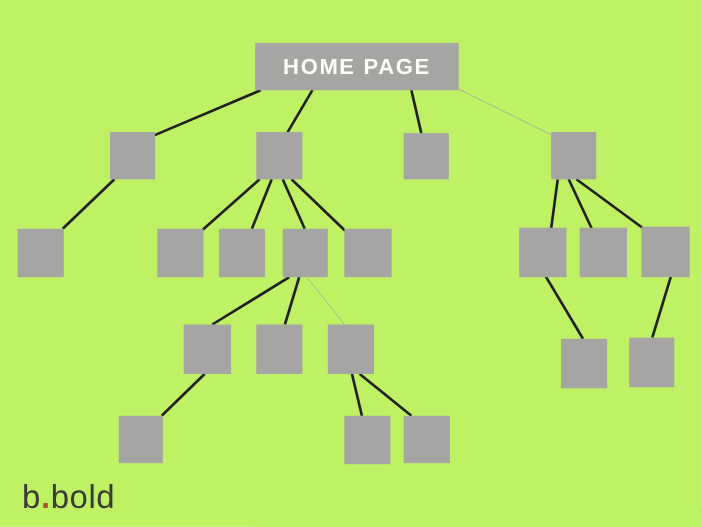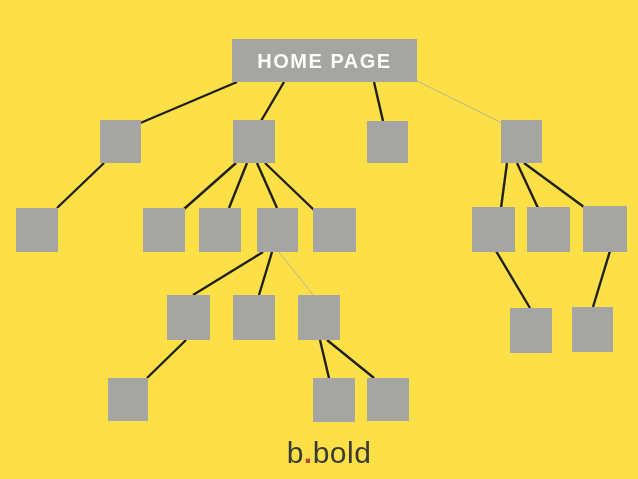--- a/index.html
+++ b/index.html
@@ -23,36 +23,36 @@
     font-family: "Liberation Sans", sans-serif;
     font-weight: bold;
     font-size: 20px;
     letter-spacing: 1.5px;
   }
   .logo {
     position: absolute;
     left: 0;
     right: 0;
     top: 438px;
-    text-align: center;
+    text-align: left;
     font-family: "Liberation Sans", sans-serif;
     font-size: 30px;
     font-weight: 300;
     letter-spacing: 0.5px;
     line-height: 1;
     margin-left: 20px;
   }
   .logo .logo-dot {
     font-weight: bold;
   }
 </style>
 </head>
 <body>
 
-<div class="stage" style="background: #fde047;">
+<div class="stage" style="background: #bef264;">
   <svg width="638" height="479" viewBox="0 0 638 479" xmlns="http://www.w3.org/2000/svg">
     <g>
         <line x1="237" y1="82" x2="138" y2="124" stroke="#20201e" stroke-width="2.4"></line>
         <line x1="284" y1="82" x2="261" y2="121" stroke="#20201e" stroke-width="2.4"></line>
         <line x1="374" y1="82" x2="383" y2="121" stroke="#20201e" stroke-width="2.4"></line>
         <line x1="417" y1="81" x2="502" y2="123" stroke="#a8a8a4" stroke-width="0.8"></line>
         <line x1="104" y1="163" x2="57" y2="208" stroke="#20201e" stroke-width="2.4"></line>
         <line x1="236" y1="163" x2="184" y2="209" stroke="#20201e" stroke-width="2.4"></line>
         <line x1="247" y1="163" x2="229" y2="208" stroke="#20201e" stroke-width="2.4"></line>
         <line x1="257" y1="163" x2="277" y2="208" stroke="#20201e" stroke-width="2.4"></line>

